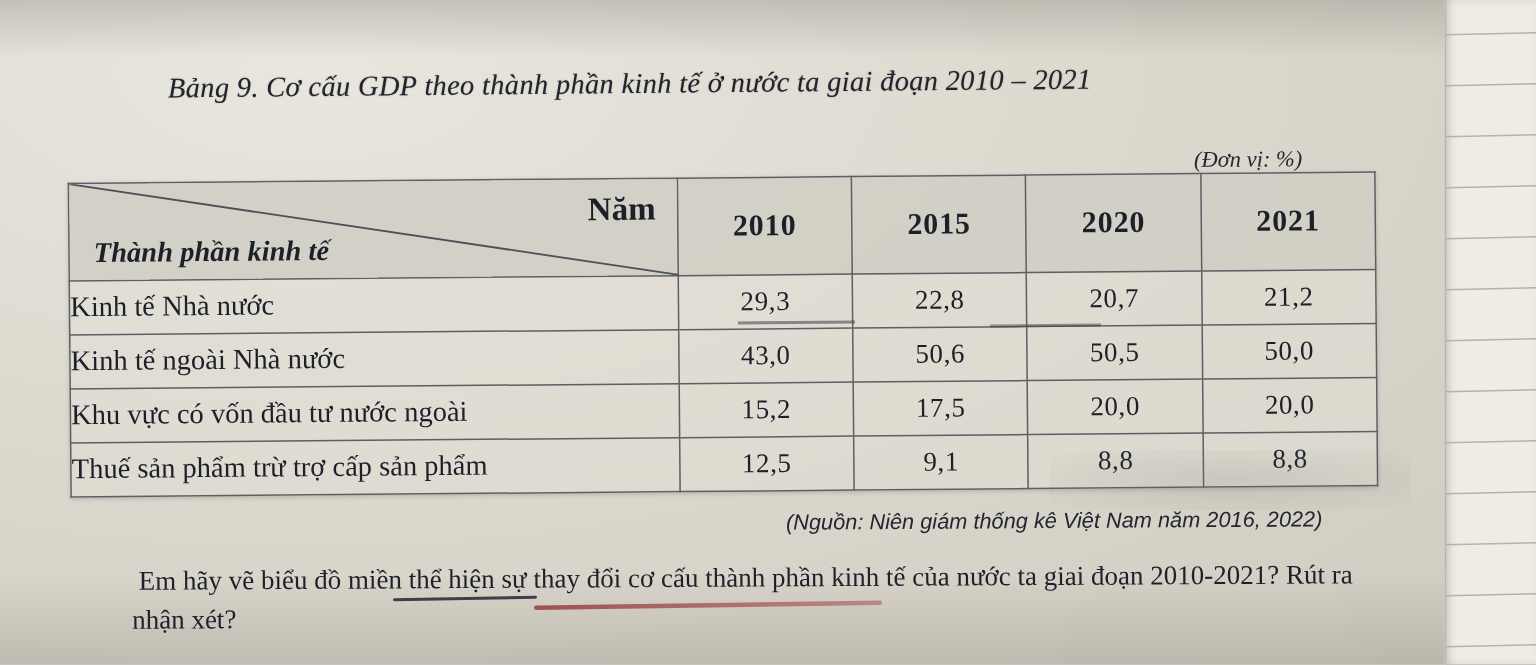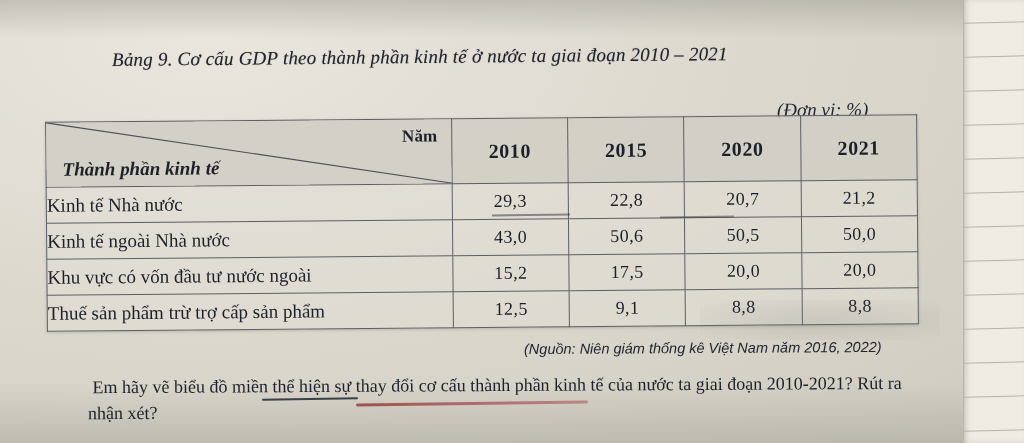--- a/index.html
+++ b/index.html
@@ -69,21 +69,21 @@
     white-space: nowrap;
   }
   .title b {
     font-weight: normal;
     font-style: italic;
   }
   .unit {
     position: absolute;
     right: 96px;
     top: 99px;
-    font-size: 19px;
+    font-size: 15px;
     font-style: italic;
     color: #23272f;
     transform: rotate(-0.4deg);
     white-space: nowrap;
   }
   .table-wrap {
     position: absolute;
     left: 46px;
     top: 118px;
     width: 872px;
@@ -122,21 +122,21 @@
     bottom: 6px;
     font-size: 19px;
     font-weight: bold;
     font-style: italic;
     white-space: nowrap;
   }
   .hdr-corner .lbl-col {
     position: absolute;
     right: 14px;
     top: 7px;
-    font-size: 17px;
+    font-size: 22px;
     font-weight: bold;
     white-space: nowrap;
   }
   .hdr-year {
     width: 116px;
     font-size: 20px;
     font-weight: bold;
     text-align: center;
     letter-spacing: 0.6px;
   }

